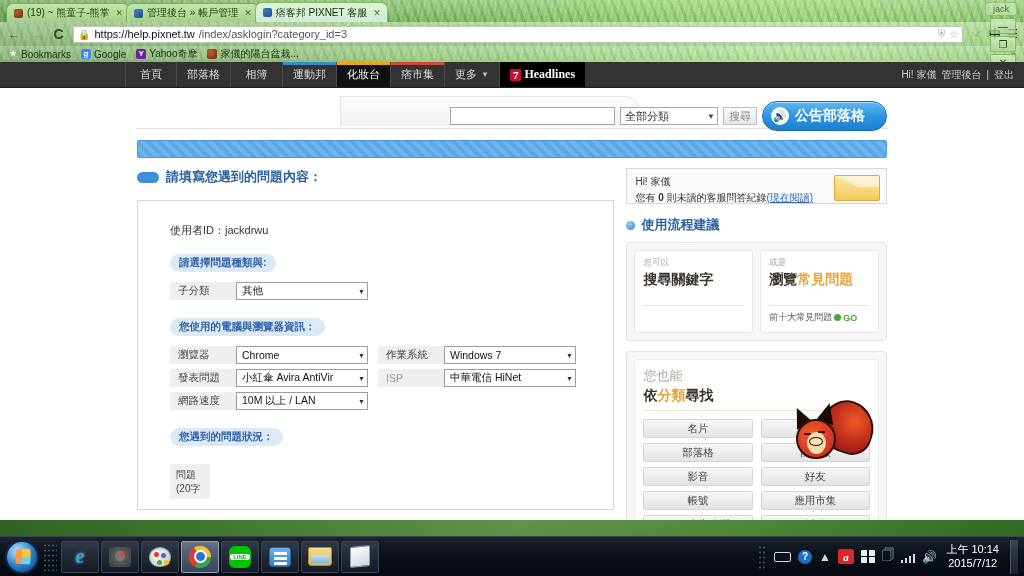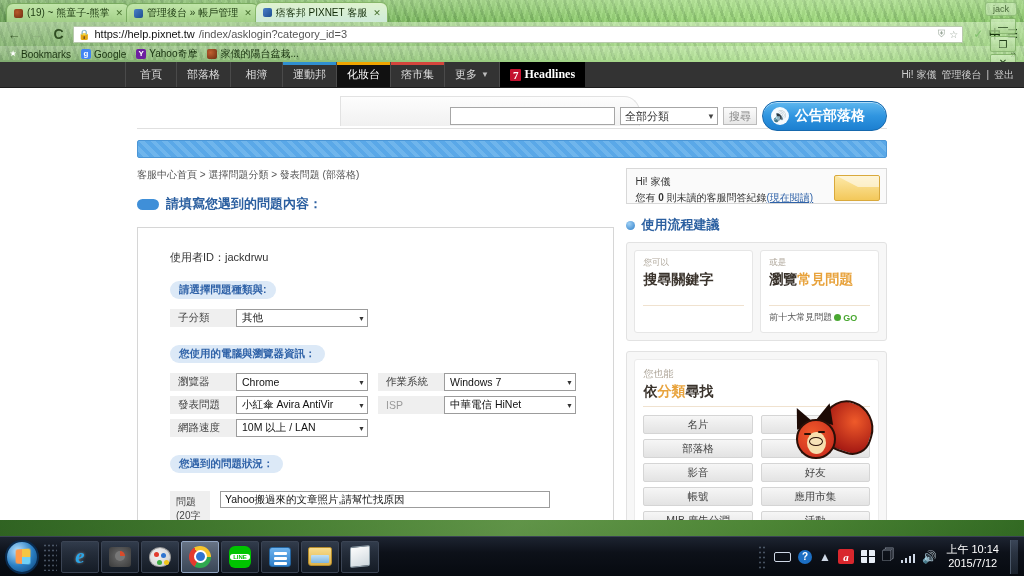--- a/index.html
+++ b/index.html
@@ -258,21 +258,21 @@
   .card .tiny { font-size: 8.5px; color: #b0a89c; }
   .card .big { font-size: 14px; font-weight: bold; color: #3a332c; margin-top: 2px;
     border-bottom: 1px solid #f0e2cf; padding-bottom: 16px; }
   .card .big .hl { color: #e8a33d; }
   .card .sub { font-size: 9px; color: #555; margin-top: 5px; display: flex; align-items: center; gap: 2px; }
   .godot { width: 7px; height: 7px; border-radius: 50%; background: #4aa832; display: inline-block; }
   .gotext { color: #4aa832; font-weight: bold; }
 
   .panel2 { margin-top: 10px; border: 1px solid #e2e2e2; background: #f7f7f7; border-radius: 3px; padding: 7px; }
   .panel2 .inner { background: #fff; border: 1px solid #ececec; border-radius: 3px; padding: 7px 8px 9px 8px; }
-  .panel2 .tiny { font-size: 10px; color: #b0a89c; }
+  .panel2 .tiny { font-size: 13px; color: #b0a89c; }
   .panel2 .big { font-size: 14px; font-weight: bold; color: #3a332c; margin-top: 2px;
     border-bottom: 1px solid #f0e2cf; padding-bottom: 5px; }
   .panel2 .big .hl { color: #e8a33d; }
   .catgrid { display: grid; grid-template-columns: 1fr 1fr; gap: 5px 8px; margin-top: 8px; }
   .catbtn {
     height: 19px; background: linear-gradient(180deg, #f6f6f6, #e3e3e3);
     border: 1px solid #d5d5d5; border-radius: 2px;
     display: flex; align-items: center; justify-content: center;
     font-size: 10.5px; color: #444;
   }
@@ -521,21 +521,20 @@
           <span>公告部落格</span>
         </div>
       </div>
     </div>
 
     <div class="bluebar"></div>
 
     <div class="content">
 
       <div class="left-col">
-        <div class="breadcrumb">客服中心首頁 &gt; 選擇問題分類 &gt; 發表問題 (部落格)</div>
         <div class="sectionhead">
           <span class="bluepill"></span>
           <span class="sh-text">請填寫您遇到的問題內容：</span>
         </div>
 
         <div class="formbox">
           <div class="userid">使用者ID：jackdrwu</div>
 
           <div style="margin-left:16px">
             <div class="grouplabel">請選擇問題種類與:</div>
@@ -596,25 +595,20 @@
           </div>
 
           <div style="margin-left:16px; margin-top:16px">
             <div class="grouplabel">您遇到的問題狀況：</div>
             <div class="qrow">
               <div class="qlabel">
                 <div>問題</div>
                 <div>(20字</div>
 
               </div>
-              <div class="qinputwrap">
-                <div class="qinput">
-                  <span>Yahoo搬過來的文章照片,請幫忙找原因</span>
-                </div>
-              </div>
             </div>
             
           </div>
         </div>
       </div>
 
       <div class="right-col">
         <div class="msgbox">
           <div class="ln1">Hi! 家儀</div>
           <div class="ln2">

